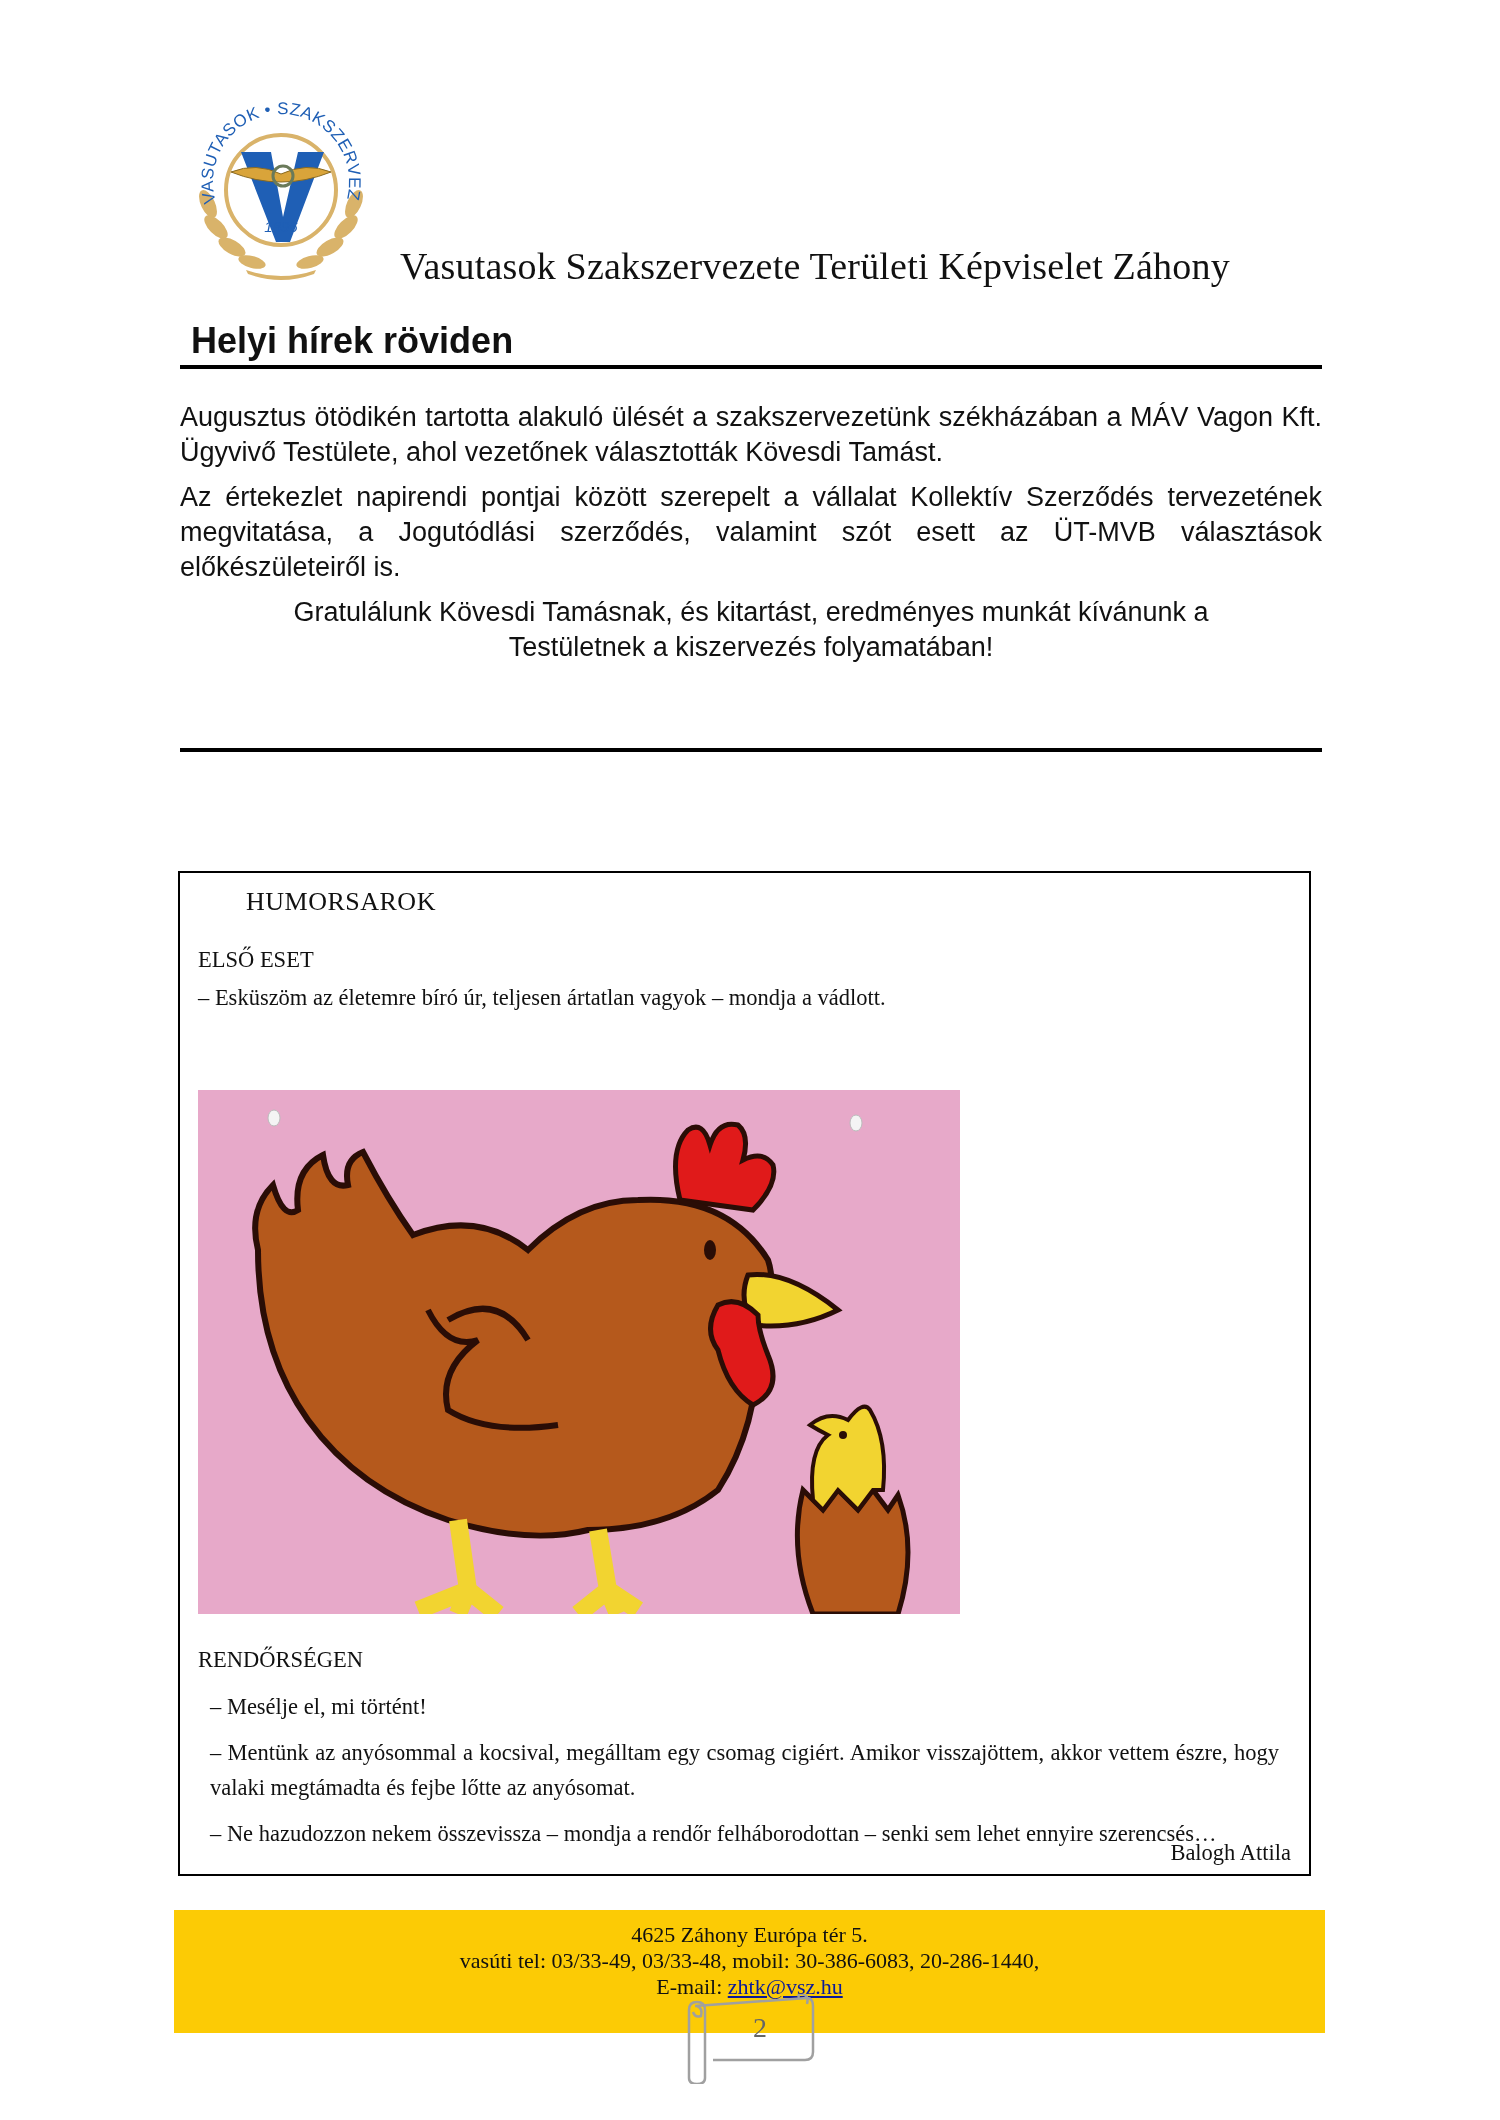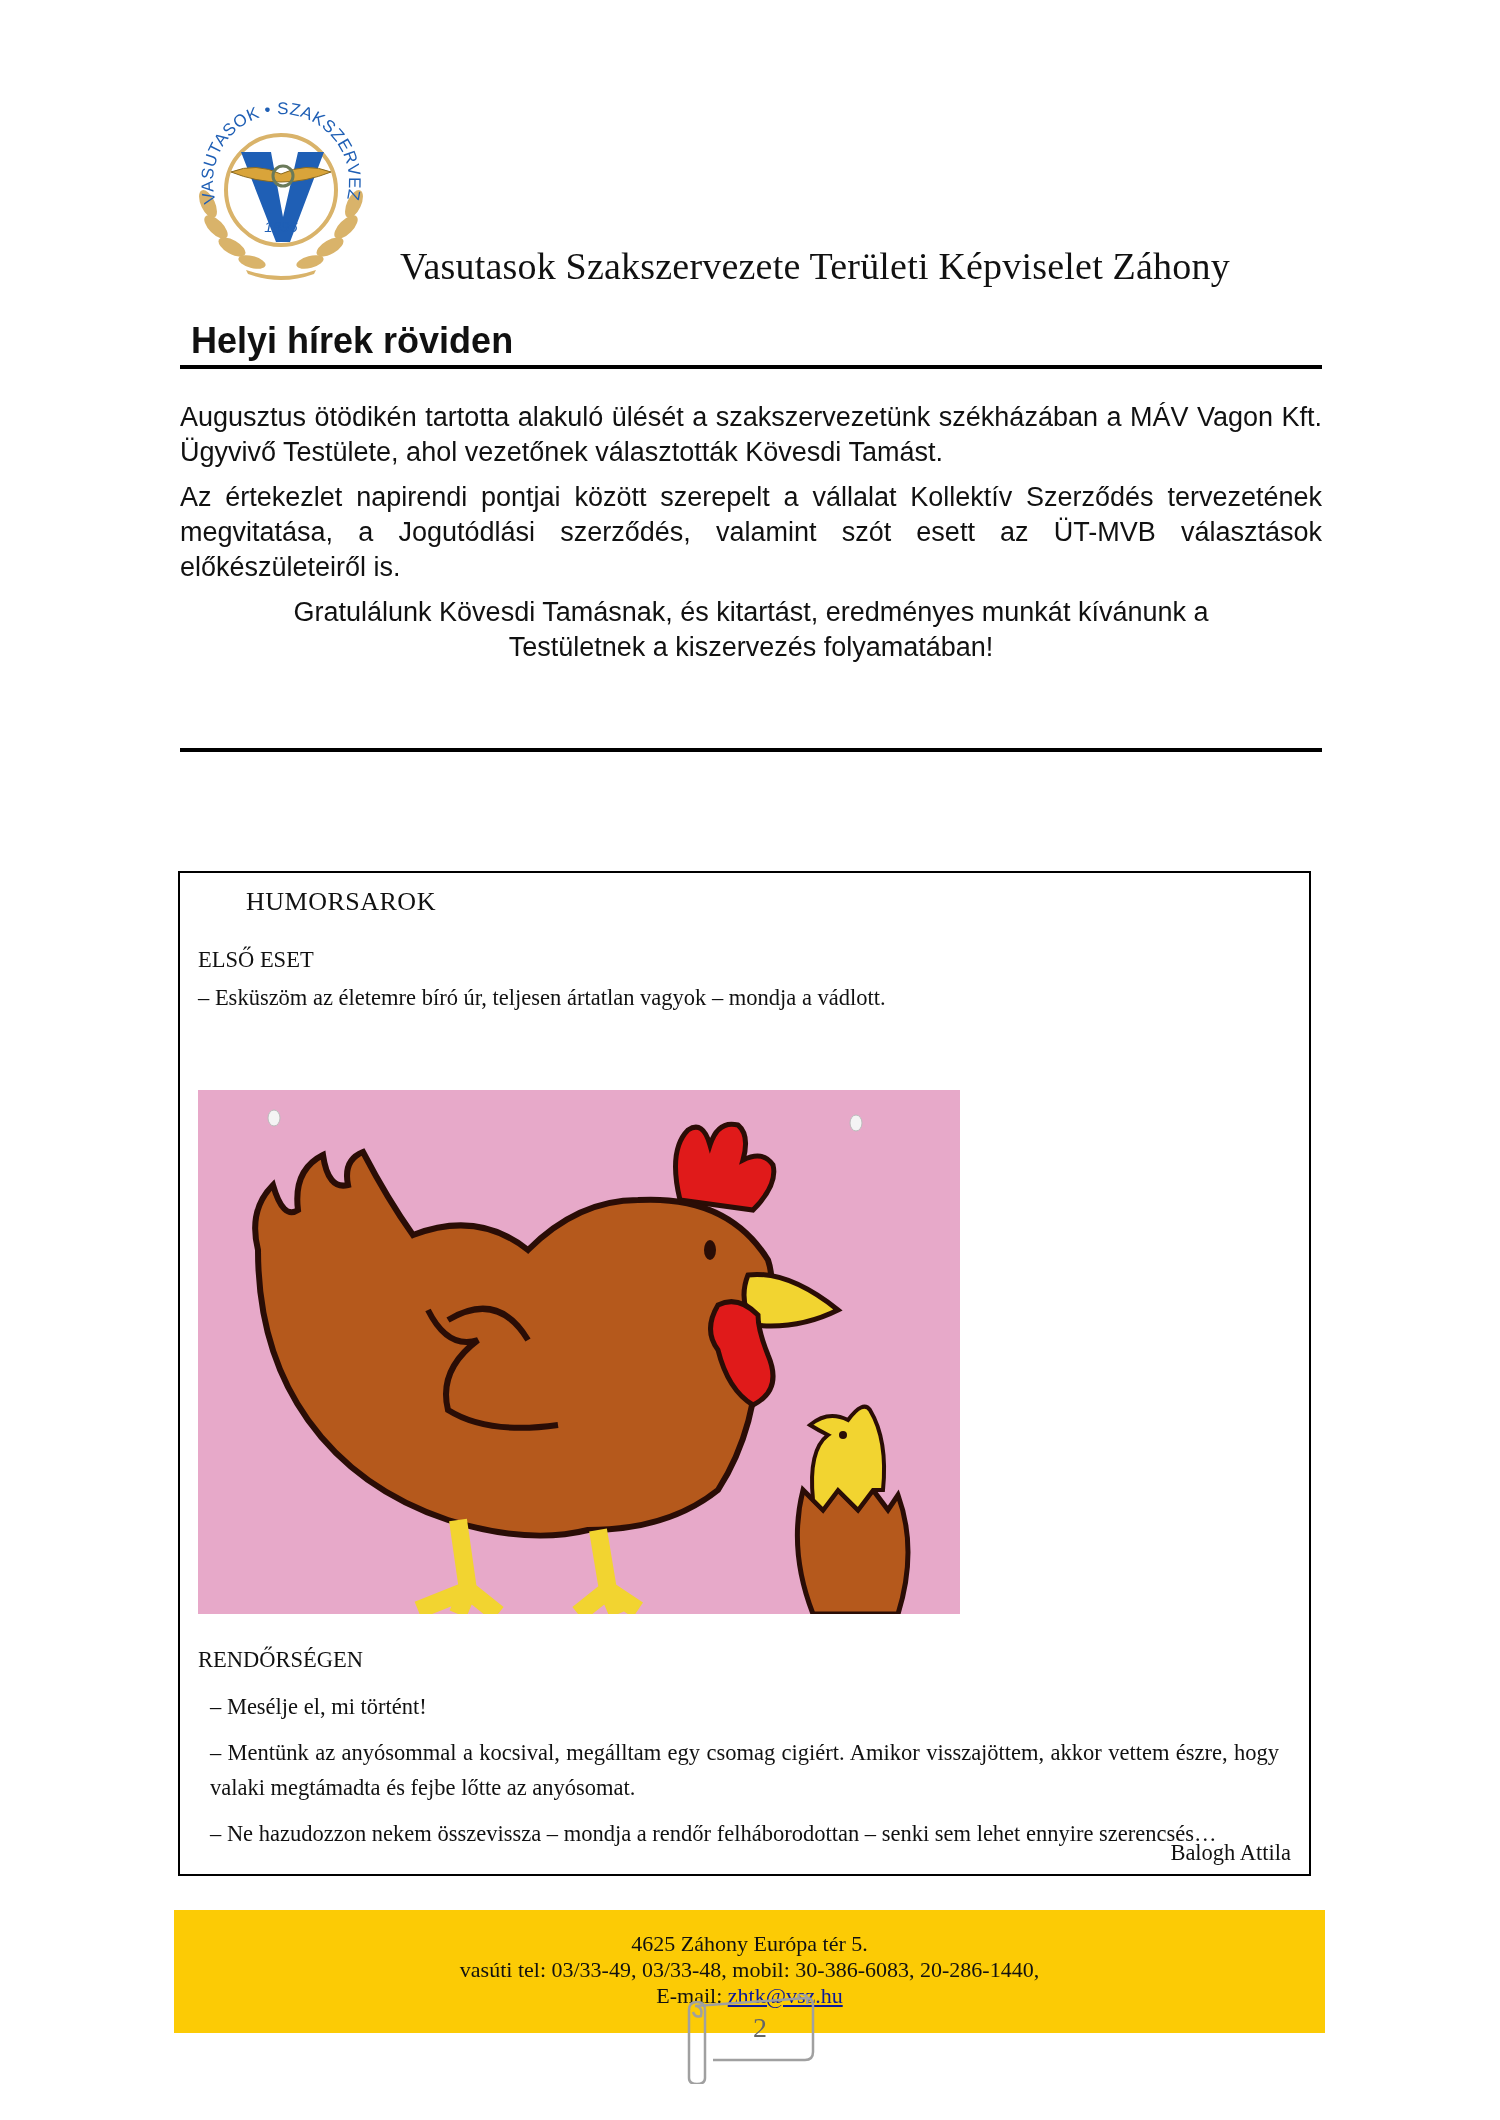--- a/index.html
+++ b/index.html
@@ -37,21 +37,21 @@
   #case1-lines { position: absolute; left: 18px; top: 108px; line-height: 34px; }
   #chicken { position: absolute; left: 18px; top: 217px; width: 762px; height: 524px; background: #e7a9c9; overflow: hidden; }
   #case2 { position: absolute; left: 18px; right: 18px; top: 770px; line-height: 34.5px; text-align: justify; }
   #case2 .line { margin: 12px; }
   #author { position: absolute; right: 18px; bottom: 8px; }
   #footer {
     left: 174px; top: 1910px; width: 1151px; height: 123px; background: #fccb05;
     font-family: "Liberation Serif", serif; font-size: 22px; line-height: 26px; text-align: center; color: #111;
   }
   #footer .fline { margin: 0; }
-  #footer-inner { padding-top: 21px; }
+  #footer-inner { padding-top: 12px; }
   #email-link { color: #0b1a9a; text-decoration: underline; }
   #page-scroll { left: 683px; top: 1994px; width: 136px; height: 90px; }
   #page-number {
     left: 740px; top: 2012px; width: 40px; text-align: center;
     font-family: "Liberation Serif", serif; font-size: 28px; color: #666;
   }
 </style>
 </head>
 <body>
 

